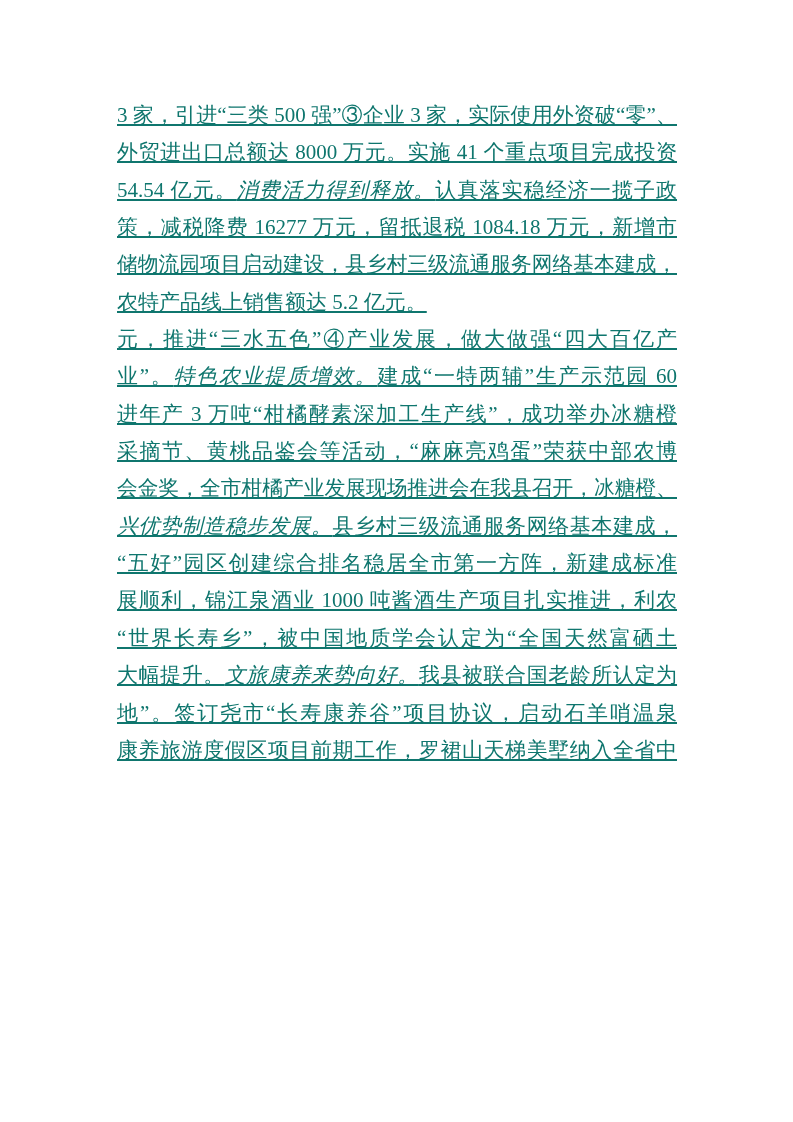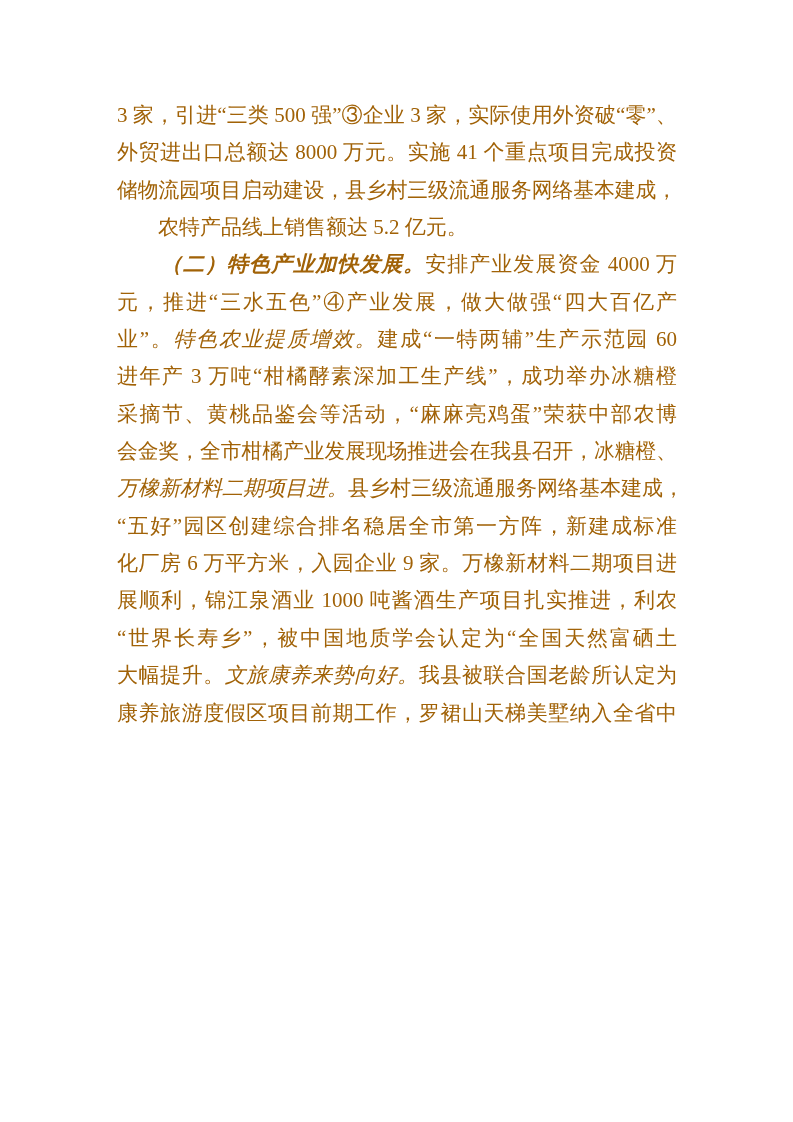--- a/index.html
+++ b/index.html
@@ -27,21 +27,20 @@
   .line {
     height: 37.35px;
     text-align: justify;
     text-align-last: justify;
     white-space: nowrap;
   }
   .line.line-left {
     text-align: left;
     text-align-last: left;
     white-space: normal;
-    margin-left: 41px;
   }
   .line.indent {
     padding-left: 44px;
   }
   .seg-normal {
     font-style: normal;
     font-weight: normal;
   }
   .seg-em {
     
@@ -51,32 +50,33 @@
   .seg-heading {
     
     font-style: italic;
     font-weight: bold;
   }
 </style>
 </head>
 <body>
 
 <div class="page" style="background: rgb(255, 255, 255);">
-  <div class="textblock" style="color: #a16207;">
+  <div class="textblock" style="color: #0f766e; text-decoration: underline;">
       <div class="line"><span class="seg-normal">3 家，引进“三类 500 强”③企业 3 家，实际使用外资破“零”、</span></div>
       <div class="line"><span class="seg-normal">外贸进出口总额达 8000 万元。实施 41 个重点项目完成投资</span></div>
+      <div class="line"><span class="seg-normal">54.54 亿元。</span><span class="seg-em">消费活力得到释放。</span><span class="seg-normal">认真落实稳经济一揽子政</span></div>
+      <div class="line"><span class="seg-normal">策，减税降费 16277 万元，留抵退税 1084.18 万元，新增市</span></div>
       <div class="line" style="transform: scaleX(0.987654); transform-origin: left center;"><span class="seg-normal">储物流园项目启动建设，县乡村三级流通服务网络基本建成，</span></div>
       <div class="line line-left"><span class="seg-normal">农特产品线上销售额达 5.2 亿元。</span></div>
-      <div class="line indent"><span class="seg-heading">（二）特色产业加快发展。</span><span class="seg-normal">安排产业发展资金 4000 万</span></div>
       <div class="line"><span class="seg-normal">元，推进“三水五色”④产业发展，做大做强“四大百亿产</span></div>
       <div class="line"><span class="seg-normal">业”。</span><span class="seg-em">特色农业提质增效。</span><span class="seg-normal">建成“一特两辅”生产示范园 60</span></div>
       <div class="line"><span class="seg-normal">进年产 3 万吨“柑橘酵素深加工生产线”，成功举办冰糖橙</span></div>
       <div class="line"><span class="seg-normal">采摘节、黄桃品鉴会等活动，“麻麻亮鸡蛋”荣获中部农博</span></div>
       <div class="line" style="transform: scaleX(0.987654); transform-origin: left center;"><span class="seg-normal">会金奖，全市柑橘产业发展现场推进会在我县召开，冰糖橙、</span></div>
-      <div class="line"><span class="seg-em">万橡新材料二期项目进。</span><span class="seg-normal">县乡村三级流通服务网络基本建成，</span></div>
+      <div class="line"><span class="seg-em">兴优势制造稳步发展。</span><span class="seg-normal">县乡村三级流通服务网络基本建成，</span></div>
       <div class="line"><span class="seg-normal">“五好”园区创建综合排名稳居全市第一方阵，新建成标准</span></div>
-      <div class="line"><span class="seg-normal">化厂房 6 万平方米，入园企业 9 家。万橡新材料二期项目进</span></div>
       <div class="line"><span class="seg-normal">展顺利，锦江泉酒业 1000 吨酱酒生产项目扎实推进，利农</span></div>
       <div class="line"><span class="seg-normal">“世界长寿乡”，被中国地质学会认定为“全国天然富硒土</span></div>
       <div class="line"><span class="seg-normal">大幅提升。</span><span class="seg-em">文旅康养来势向好。</span><span class="seg-normal">我县被联合国老龄所认定为</span></div>
+      <div class="line"><span class="seg-normal">地”。签订尧市“长寿康养谷”项目协议，启动石羊哨温泉</span></div>
       <div class="line"><span class="seg-normal">康养旅游度假区项目前期工作，罗裙山天梯美墅纳入全省中</span></div>
     </div>
 </div>
 
 </body></html>

